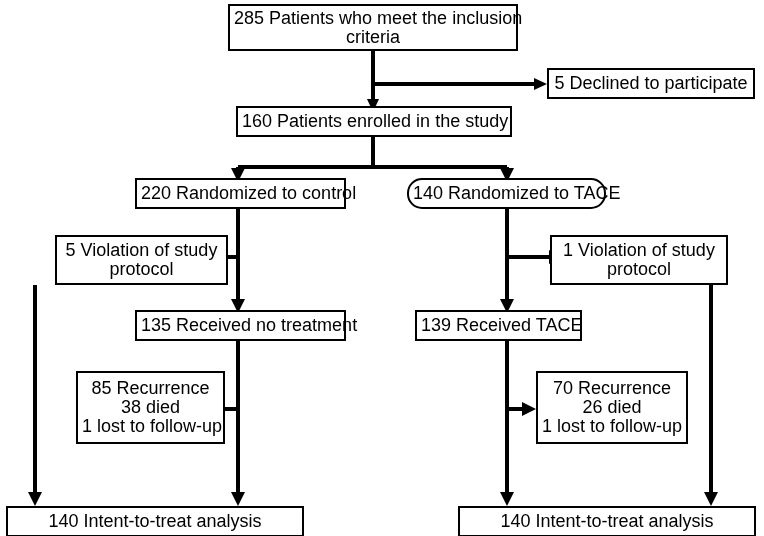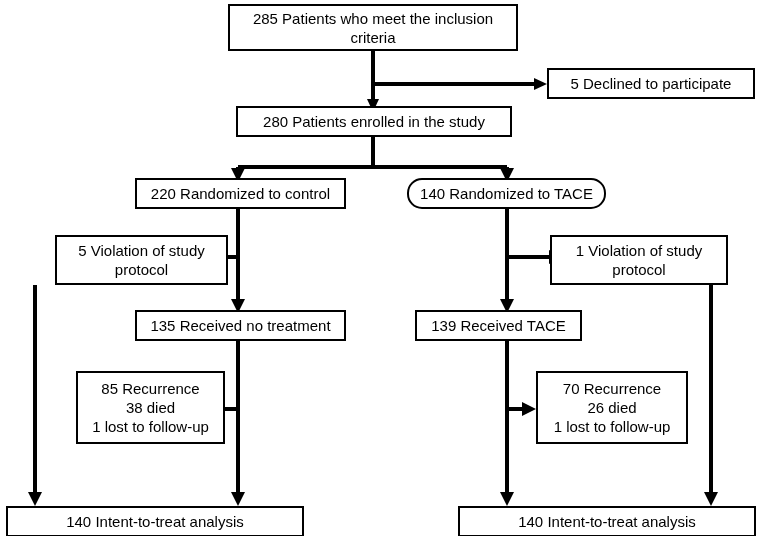--- a/index.html
+++ b/index.html
@@ -17,21 +17,21 @@
   .node{
     position:absolute;
     box-sizing:border-box;
     border:2px solid #000000;
     background:#ffffff;
     display:flex;
     align-items:center;
     justify-content:center;
     text-align:center;
     color:#000000;
-    font-size:15px;
+    font-size:18px;
     line-height:19px;
     letter-spacing:0px;
     z-index:3;
   }
   .node .txt{display:block;width:100%;padding:0 4px;box-sizing:border-box;}
   .node .ln{display:block;white-space:nowrap;}
   svg#wires{
     position:absolute;
     left:0;top:0;
     width:764px;height:536px;
@@ -132,21 +132,21 @@
   </div>
 
   <div class="node" style="left:547px;top:68px;width:208px;height:31px;">
     <span class="txt">
       <span class="ln">5 Declined to participate</span>
     </span>
   </div>
 
   <div class="node" style="left:236px;top:106px;width:276px;height:31px;">
     <span class="txt">
-      <span class="ln">280 Patients enrolled in the study</span>
+      <span class="ln">160 Patients enrolled in the study</span>
     </span>
   </div>
 
   <div class="node" style="left:135px;top:178px;width:211px;height:31px;">
     <span class="txt">
       <span class="ln">220 Randomized to control</span>
     </span>
   </div>
 
   <div class="node" style="left:407px;top:178px;width:199px;height:31px;border-radius:15px;">

